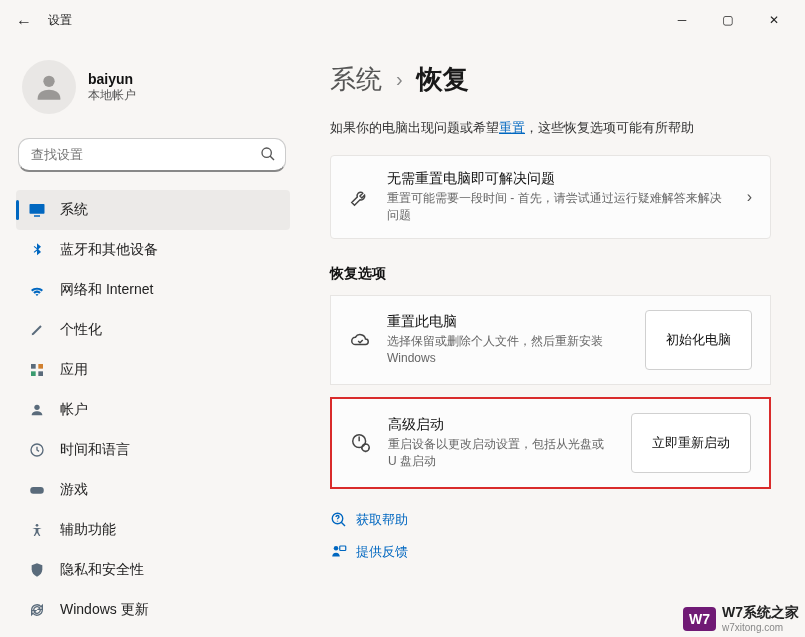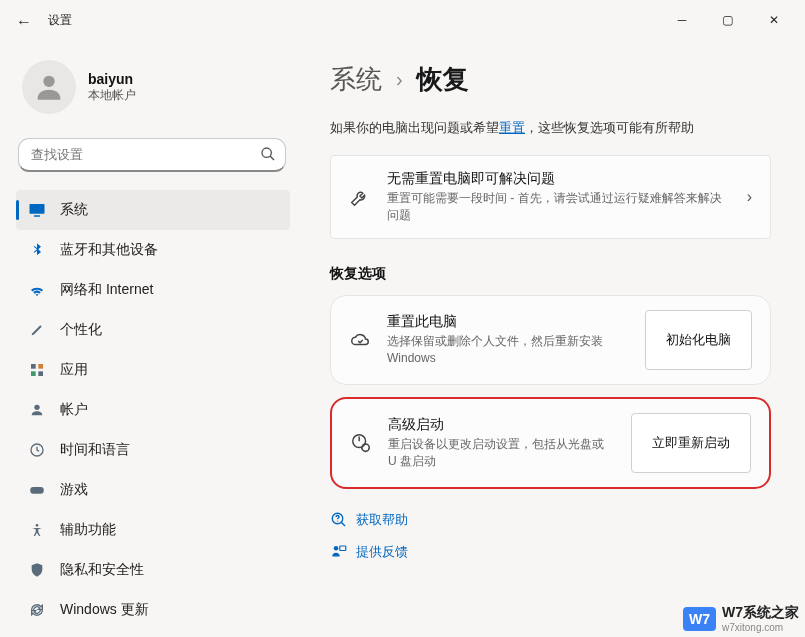--- a/index.html
+++ b/index.html
@@ -31,29 +31,29 @@
   .bc-root { color:#555; font-weight:400; }
   .subtext { font-size:13px; color:#333; margin-top:22px; }
   .subtext .link { color:#0067c0; text-decoration:underline; cursor:pointer;margin-top:38px; }
   .card { background:#fcfcfc; border:1px solid #e7e5e3; border-radius:4px; margin-top:18px; padding:14px 18px; display:flex; align-items:center; gap:16px; }
   .card-icon { width:22px; height:22px; color:#444; flex-shrink:0; }
   .card-body { flex:1; }
   .card-title { font-size:14px; color:#111; }
   .card-desc { font-size:12px; color:#666; margin-top:2px; line-height:1.4; }
   .card-chevron { color:#555; font-size:16px; }
   .section-title { font-size:14px; font-weight:600; color:#111; margin-top:26px; }
-  .option-card { background:#fcfcfc; border:1px solid #e7e5e3; border-radius:16px; margin-top:12px; padding:14px 18px; display:flex; align-items:center; gap:16px; }
+  .option-card { background:#fcfcfc; border:1px solid #e7e5e3; border-radius:0; margin-top:12px; padding:14px 18px; display:flex; align-items:center; gap:16px; }
   .option-card.highlight { border:2px solid #d92b2b; }
   .btn { background:#fff; border:1px solid #d0d0d0; border-radius:4px; padding:20px 20px; font-size:13px; cursor:pointer; color:#111; white-space:nowrap; }
   .links { margin-top:22px; display:flex; flex-direction:column; gap:14px; }
   .linkrow { display:flex; align-items:center; gap:8px; }
   .linkrow .lk { color:#0067c0; font-size:13px; cursor:pointer; }
   .lk-icon { width:18px; height:18px; color:#0067c0; }
   .watermark { position:absolute; right:6px; bottom:4px; display:flex; align-items:center; gap:6px; font-size:14px; font-weight:600; color:#222; }
-  .watermark .wbox { background:#3b82f6; color:#fff; padding:4px 6px; border-radius:4px; font-size:14px; font-weight:700; }
+  .watermark .wbox { background:#701a75; color:#fff; padding:4px 6px; border-radius:4px; font-size:14px; font-weight:700; }
   .watermark .sub { font-size:10px; color:#888; display:block; font-weight:400; }
 </style>
 </head>
 <body>
 
 <div class="window">
   <div class="titlebar">
     <div class="back-btn">←</div>
     <div class="title">设置</div>
     <div class="winctrls">

